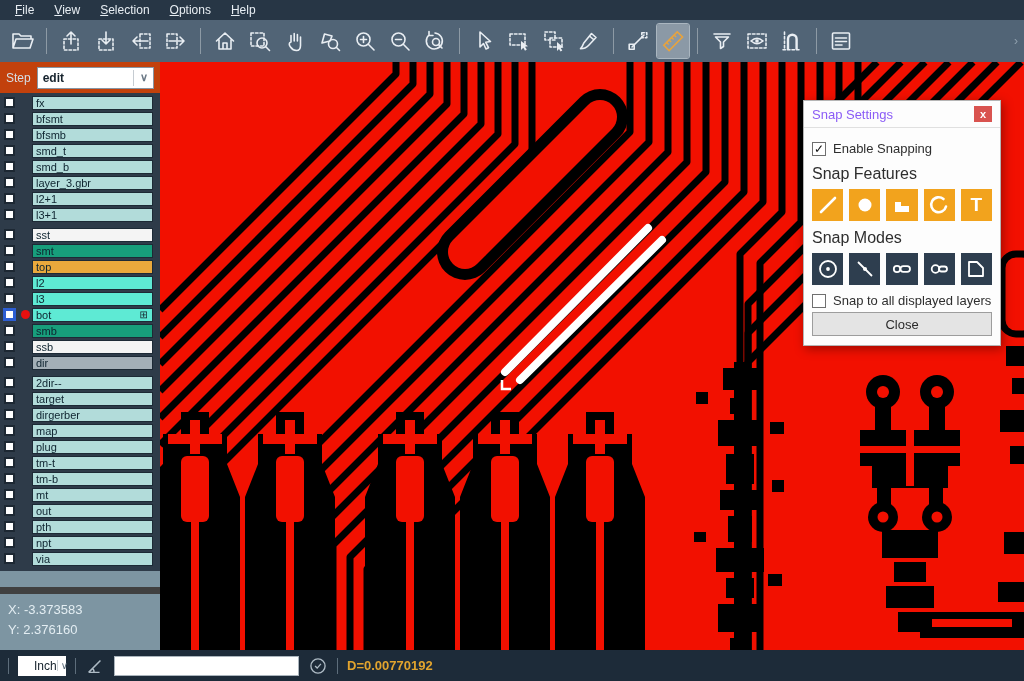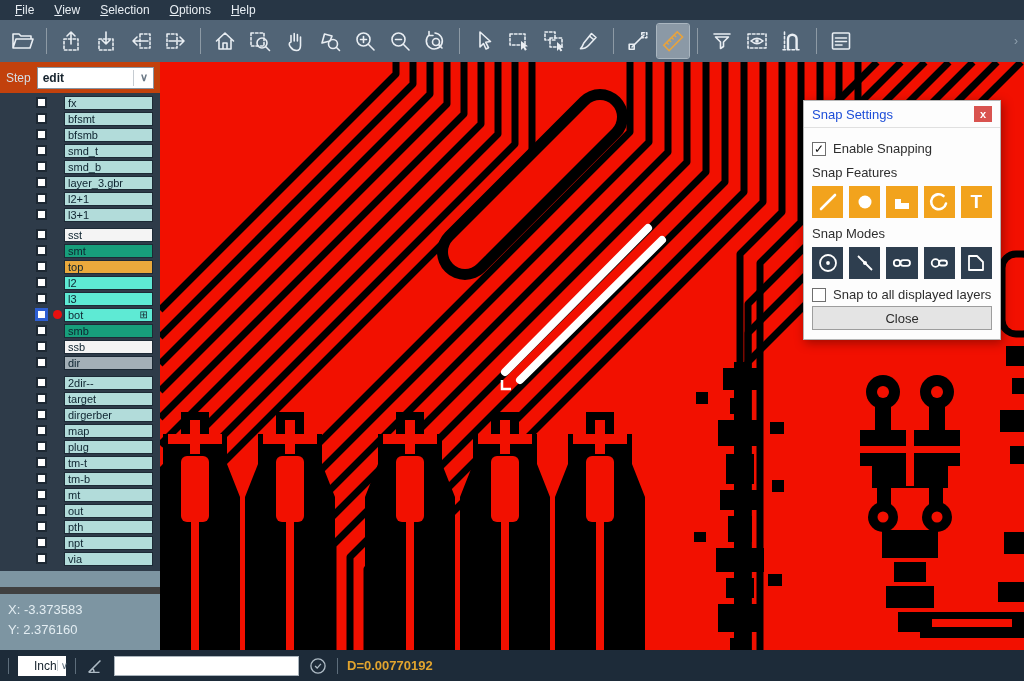--- a/index.html
+++ b/index.html
@@ -16,45 +16,45 @@
   .tsep{width:1px;height:26px;background:rgba(255,255,255,.35);margin:0 5px;}
   .tb-ovf{margin-left:auto;color:#8fa0ad;font-size:12px;}
   
   .main{flex:1 1 auto;display:flex;min-height:0;}
   .sidebar{width:160px;background:#7d95a2;display:flex;flex-direction:column;flex:0 0 auto;}
   .stepbar{height:31px;background:#c2410c;display:flex;align-items:center;padding:0 6px;gap:6px;flex:0 0 auto;}
   .steplabel{color:#d6dfe6;font-size:12px;}
   .stepselect{flex:1;height:22px;background:#fff;border:1px solid #8796a3;display:flex;align-items:center;padding:0 5px;font-size:12px;color:#15222c;font-weight:bold;}
   .stepselect .chev{margin-left:auto;color:#6b7986;font-size:11px;border-left:1px solid #c6ccd2;padding-left:6px;height:16px;display:flex;align-items:center;}
   .layerlist{background:#2e3b49;padding-top:2px;}
-  .lgroup{margin-bottom:5px;margin-left:32px;}
+  .lgroup{margin-bottom:5px;}
   .lrow{display:flex;align-items:center;height:15px;margin-bottom:1px;position:relative;}
   .lchk{width:11px;height:11px;background:#fff;border:2px solid #1d2833;margin-left:4px;flex:0 0 auto;}
   .lchk.sel{border-color:#2d5ed2;box-shadow:0 0 0 1px #2d5ed2;}
   .ldot{position:absolute;left:21px;top:3px;width:9px;height:9px;border-radius:50%;background:#e81010;}
   .lcell{margin-left:17px;margin-right:7px;flex:1;height:14px;display:flex;align-items:center;justify-content:space-between;padding:0 4px 0 3px;font-size:11px;color:#0e2430;border:1px solid #1d2a36;}
   .c-teal{background:#b2dcda}.c-white{background:#f4f4f4}.c-green{background:#179e7b}
   .c-amber{background:#eaa93c}.c-gold{background:#5eead4}.c-gray{background:#a3afb7}
   .lgrid{font-size:10px;line-height:10px;color:#15222c;}
   .sbspacer{flex:1 1 auto;}
   .coords{flex:0 0 auto;border-top:7px solid #404040;padding:6px 14px 10px 8px;}
   .coords div{color:#e3edf2;font-size:13px;line-height:20px;}
   
   .canvas{flex:1 1 auto;position:relative;min-width:0;}
   .canvas svg.pcb{position:absolute;inset:0;width:100%;height:100%;display:block;}
   
   .dlg{position:absolute;left:643px;top:38px;width:198px;background:#fdfdfd;border:1px solid #b5b5b5;box-shadow:2px 3px 10px rgba(0,0,0,.35);}
   .dlg-title{height:27px;display:flex;align-items:center;padding:0 8px;border-bottom:1px solid #e0e0e0;}
-  .dlg-title span{font-size:13px;color:#1d4ed8;}
+  .dlg-title span{font-size:13px;color:#8b5cf6;}
   .dlg-x{margin-left:auto;width:18px;height:16px;background:#d9534f;color:#fff;font-size:11px;font-weight:bold;display:flex;align-items:center;justify-content:center;line-height:1;}
   .dlg-body{padding:8px 8px 9px 8px;}
   .chkrow{display:flex;align-items:center;gap:7px;margin:5px 0 9px 0;}
   .dchk{width:14px;height:14px;background:#fff;border:1px solid #6f6f6f;display:flex;align-items:center;justify-content:center;font-size:12px;color:#111;line-height:1;flex:0 0 auto;}
   .chkrow label{font-size:13px;color:#2e2e2e;}
-  .dlg-sec{font-size:13px;color:#2e2e2e;margin:4px 0 6px 0;}
+  .dlg-sec{font-size:16px;color:#2e2e2e;margin:4px 0 6px 0;}
   .btnrow{display:flex;gap:6px;margin-bottom:8px;}
   .fbtn{width:32px;height:32px;background:#f2a31d;display:flex;align-items:center;justify-content:center;}
   .mbtn{width:32px;height:32px;background:#2e3e4f;display:flex;align-items:center;justify-content:center;}
   .fbtn .tchar{color:#fff;font-size:19px;font-weight:bold;}
   .dlg-close{margin-top:4px;width:100%;height:24px;background:#e4e4e4;border:1px solid #9d9d9d;font-size:13px;color:#2b2b2b;display:flex;align-items:center;justify-content:center;}
   
   .statusbar{height:31px;background:#1d2b39;display:flex;align-items:center;padding:0 8px;gap:9px;flex:0 0 auto;}
   .ssep{width:1px;height:16px;background:#5d6d7b;}
   .unitsel{width:48px;height:20px;background:#fff;display:flex;align-items:center;padding:0 16px;font-size:12px;color:#15222c;}
   .unitsel .chev{margin-left:auto;color:#5d6d7b;font-size:10px;border-left:1px solid #c9cfd4;padding-left:3px;}

